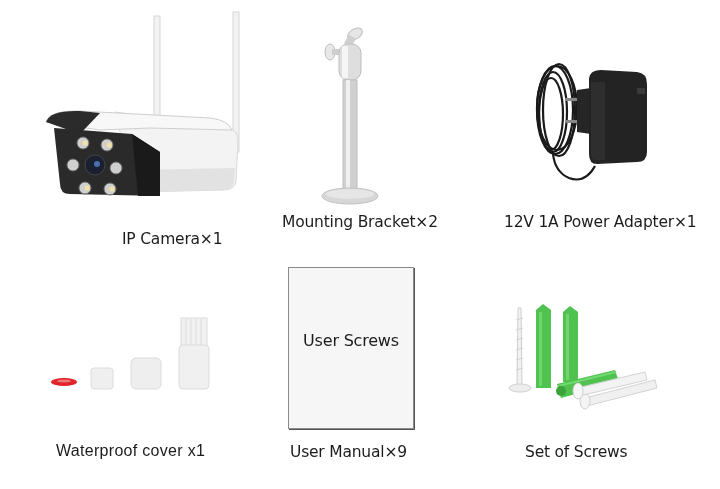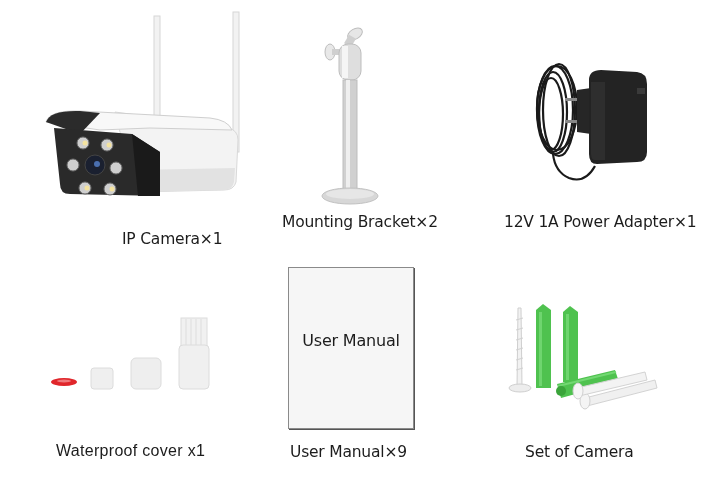--- a/index.html
+++ b/index.html
@@ -111,21 +111,21 @@
         <line x1="146" y1="4" x2="146" y2="30"></line>
       <line x1="151" y1="4" x2="151" y2="30"></line>
         <line x1="156" y1="4" x2="156" y2="30"></line>
     </g>
     <rect x="134" y="30" width="30" height="44" rx="4" fill="#f0f0f0" stroke="#dcdcdc"></rect>
   </svg>
 </div>
 <div class="label cond" style="left:56px;top:442px;">Waterproof cover x1</div>
 
 <div class="manual-box">
-  <div class="mtitle">User Manual</div>
+  <div class="mtitle">User Screws</div>
 </div>
 <div class="label" style="left:290px;top:443px;">User Manual×9</div>
 
 <div class="item" style="left:505px;top:300px;width:165px;height:115px;">
   <svg width="165" height="115" viewBox="0 0 165 115">
 
     <path d="M13 8 L16 8 L17 88 L12 88 Z" fill="#f2f2f2" stroke="#cfcfcf"></path>
     <g stroke="#d0d0d0" stroke-width="1">
       <line x1="11" y1="20" x2="18" y2="18"></line>
         <line x1="11" y1="30" x2="18" y2="28"></line>
@@ -144,13 +144,13 @@
     <path d="M52 84 L110 70 L114 82 L56 98 Z" fill="#4fc24f"></path>
     <path d="M53 86 L111 72" stroke="#72d872" stroke-width="2"></path>
     <circle cx="56" cy="91" r="5" fill="#3aa43a"></circle>
 
     <path d="M80 98 L150 80 L152 88 L82 106 Z" fill="#f0f0f0" stroke="#d3d3d3"></path>
     <ellipse cx="80" cy="101" rx="5" ry="8" fill="#f4f4f4" stroke="#d0d0d0"></ellipse>
     <path d="M72 88 L140 72 L142 80 L74 96 Z" fill="#f3f3f3" stroke="#d3d3d3"></path>
     <ellipse cx="73" cy="91" rx="5" ry="8" fill="#f6f6f6" stroke="#d0d0d0"></ellipse>
   </svg>
 </div>
-<div class="label" style="left:525px;top:443px;">Set of Camera</div>
+<div class="label" style="left:525px;top:443px;">Set of Screws</div>
 
 </body></html>

